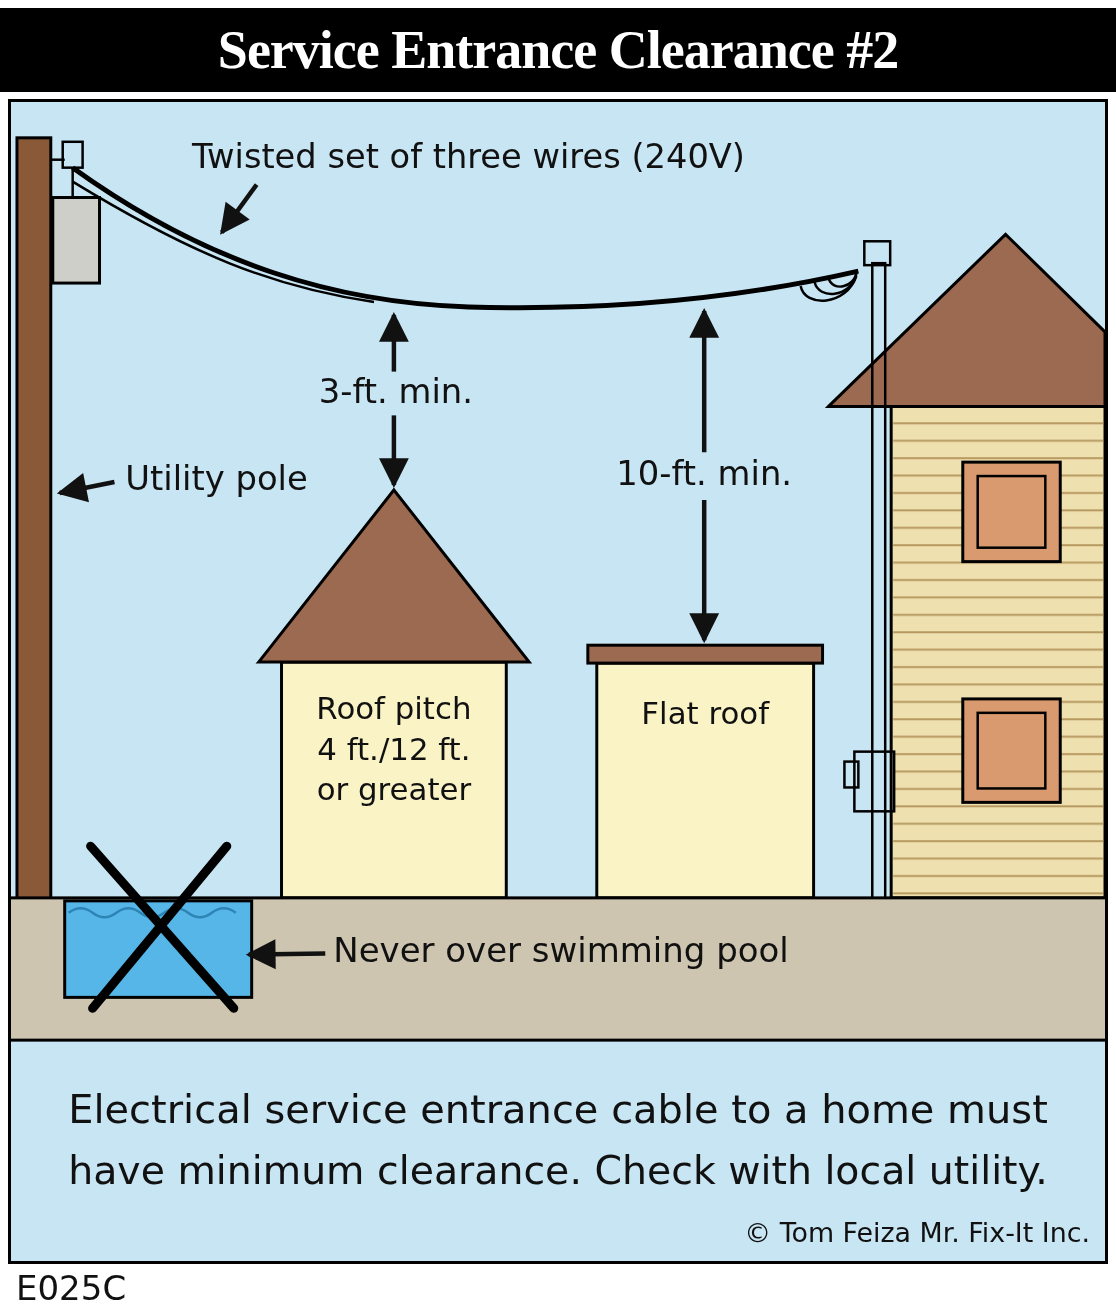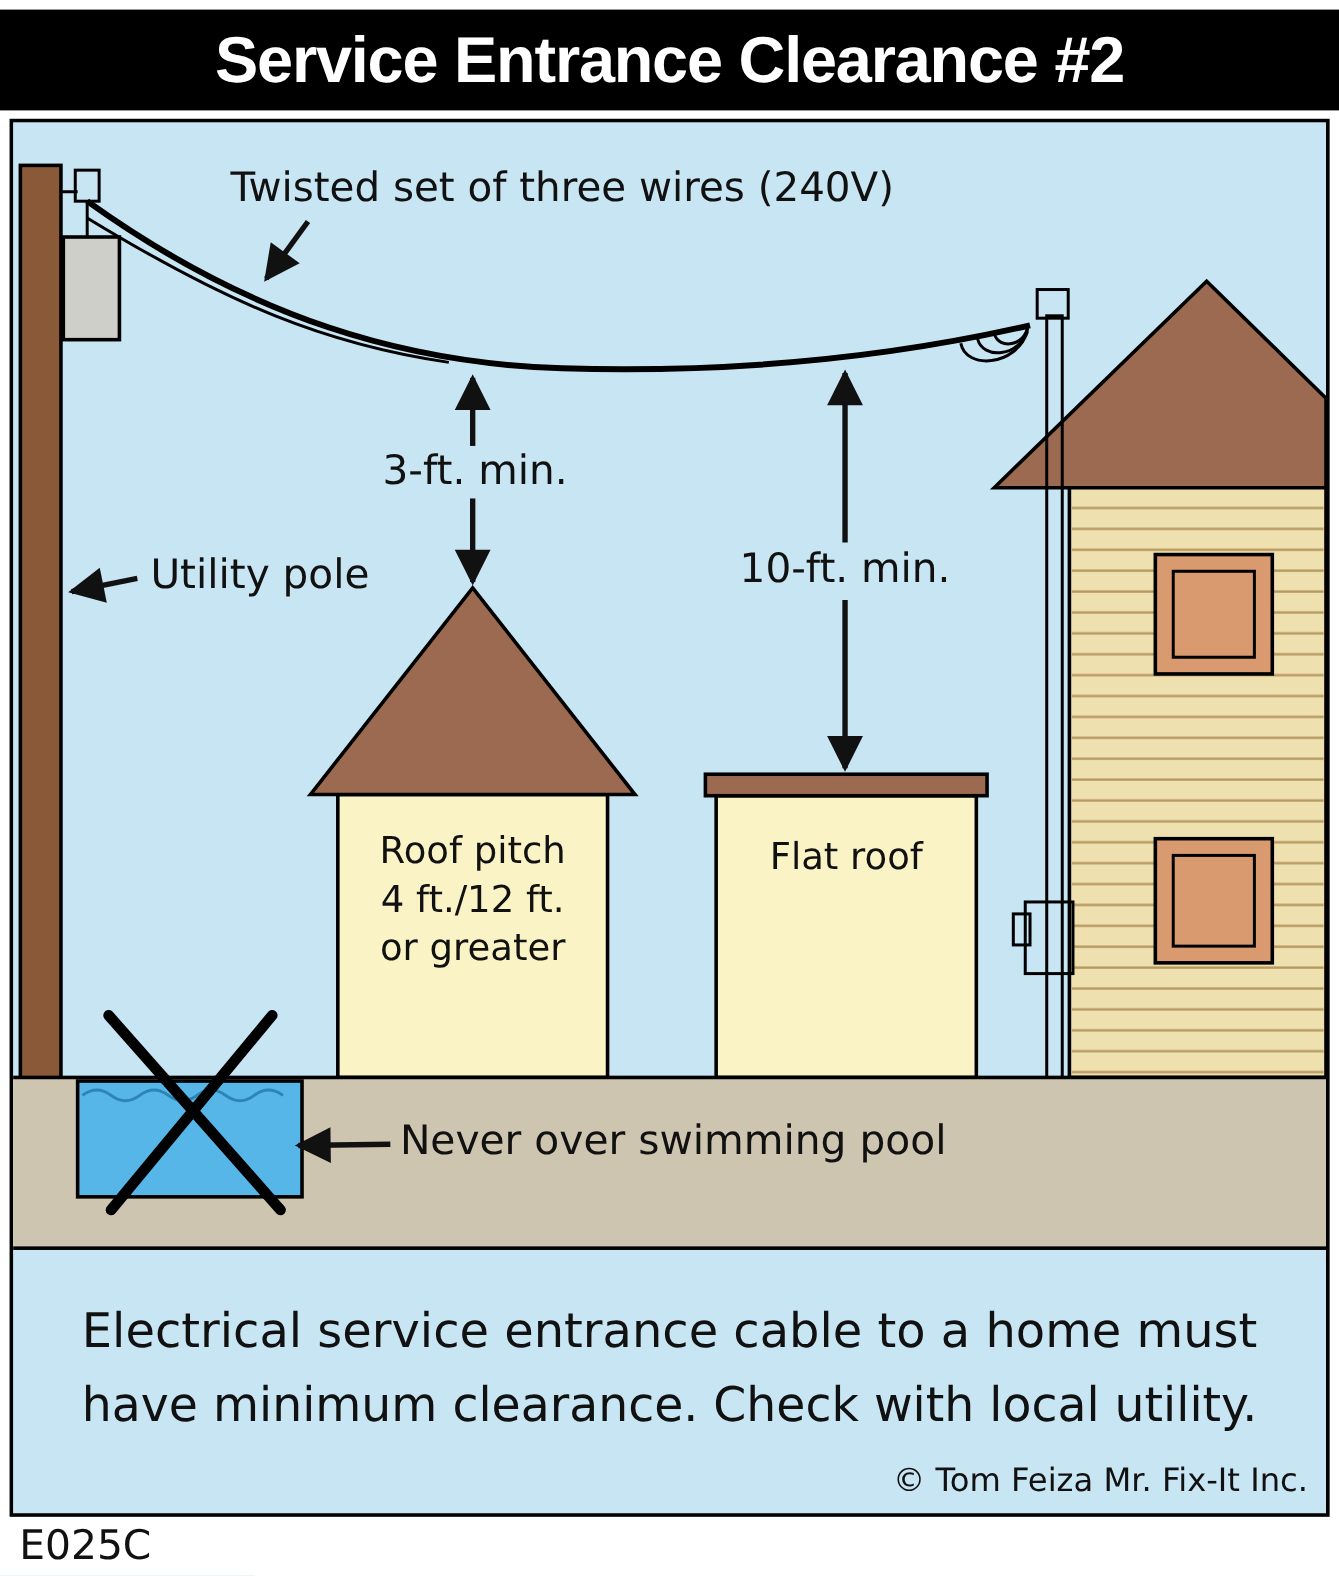--- a/index.html
+++ b/index.html
@@ -11,21 +11,21 @@
   }
   .title-bar {
     margin:8px 0 7px 0;
     height:84px;
     background:#000000;
     display:flex; align-items:center; justify-content:center;
   }
   .title-bar h1 {
     margin:16px;
     color:#ffffff;
-    font-family:Liberation Sans, sans-serif;
+    font-family:Liberation Serif, serif;
     font-weight:800;
     font-size:54px;
     letter-spacing:-1px;
     white-space:nowrap;
   }
   .figure-frame {
     margin:0 8px;
     width:1100px; height:1165px;
     box-sizing:border-box;
     border:3px solid #000;

